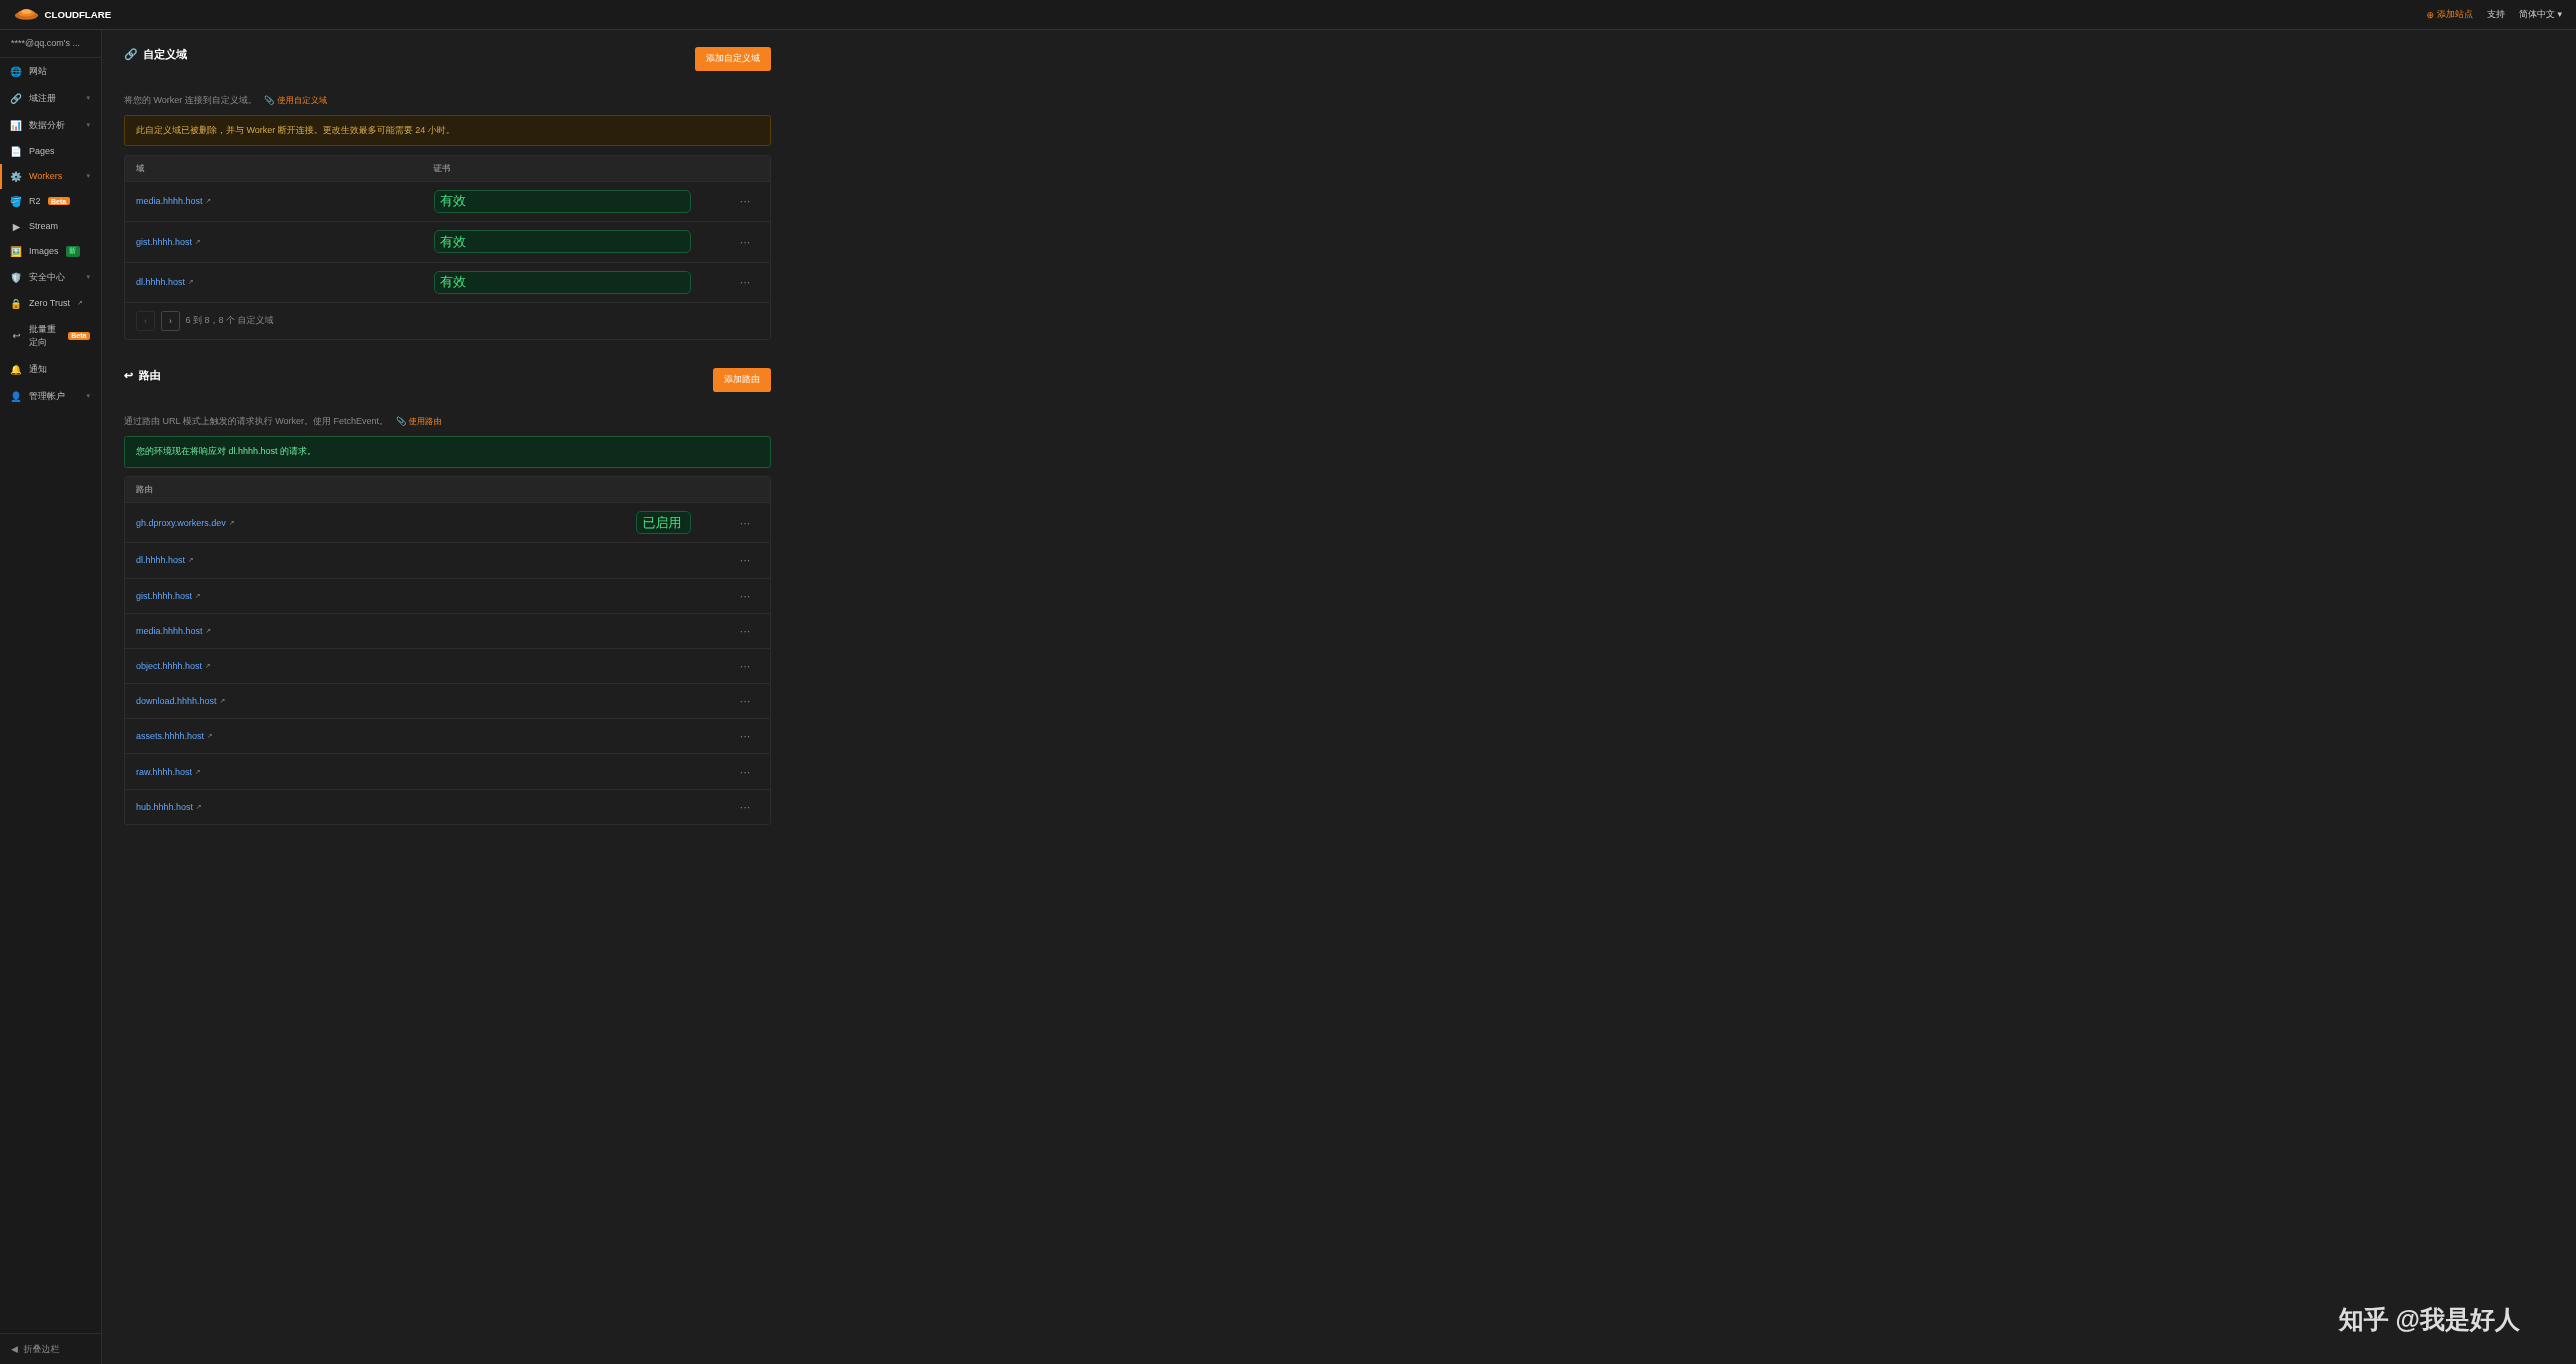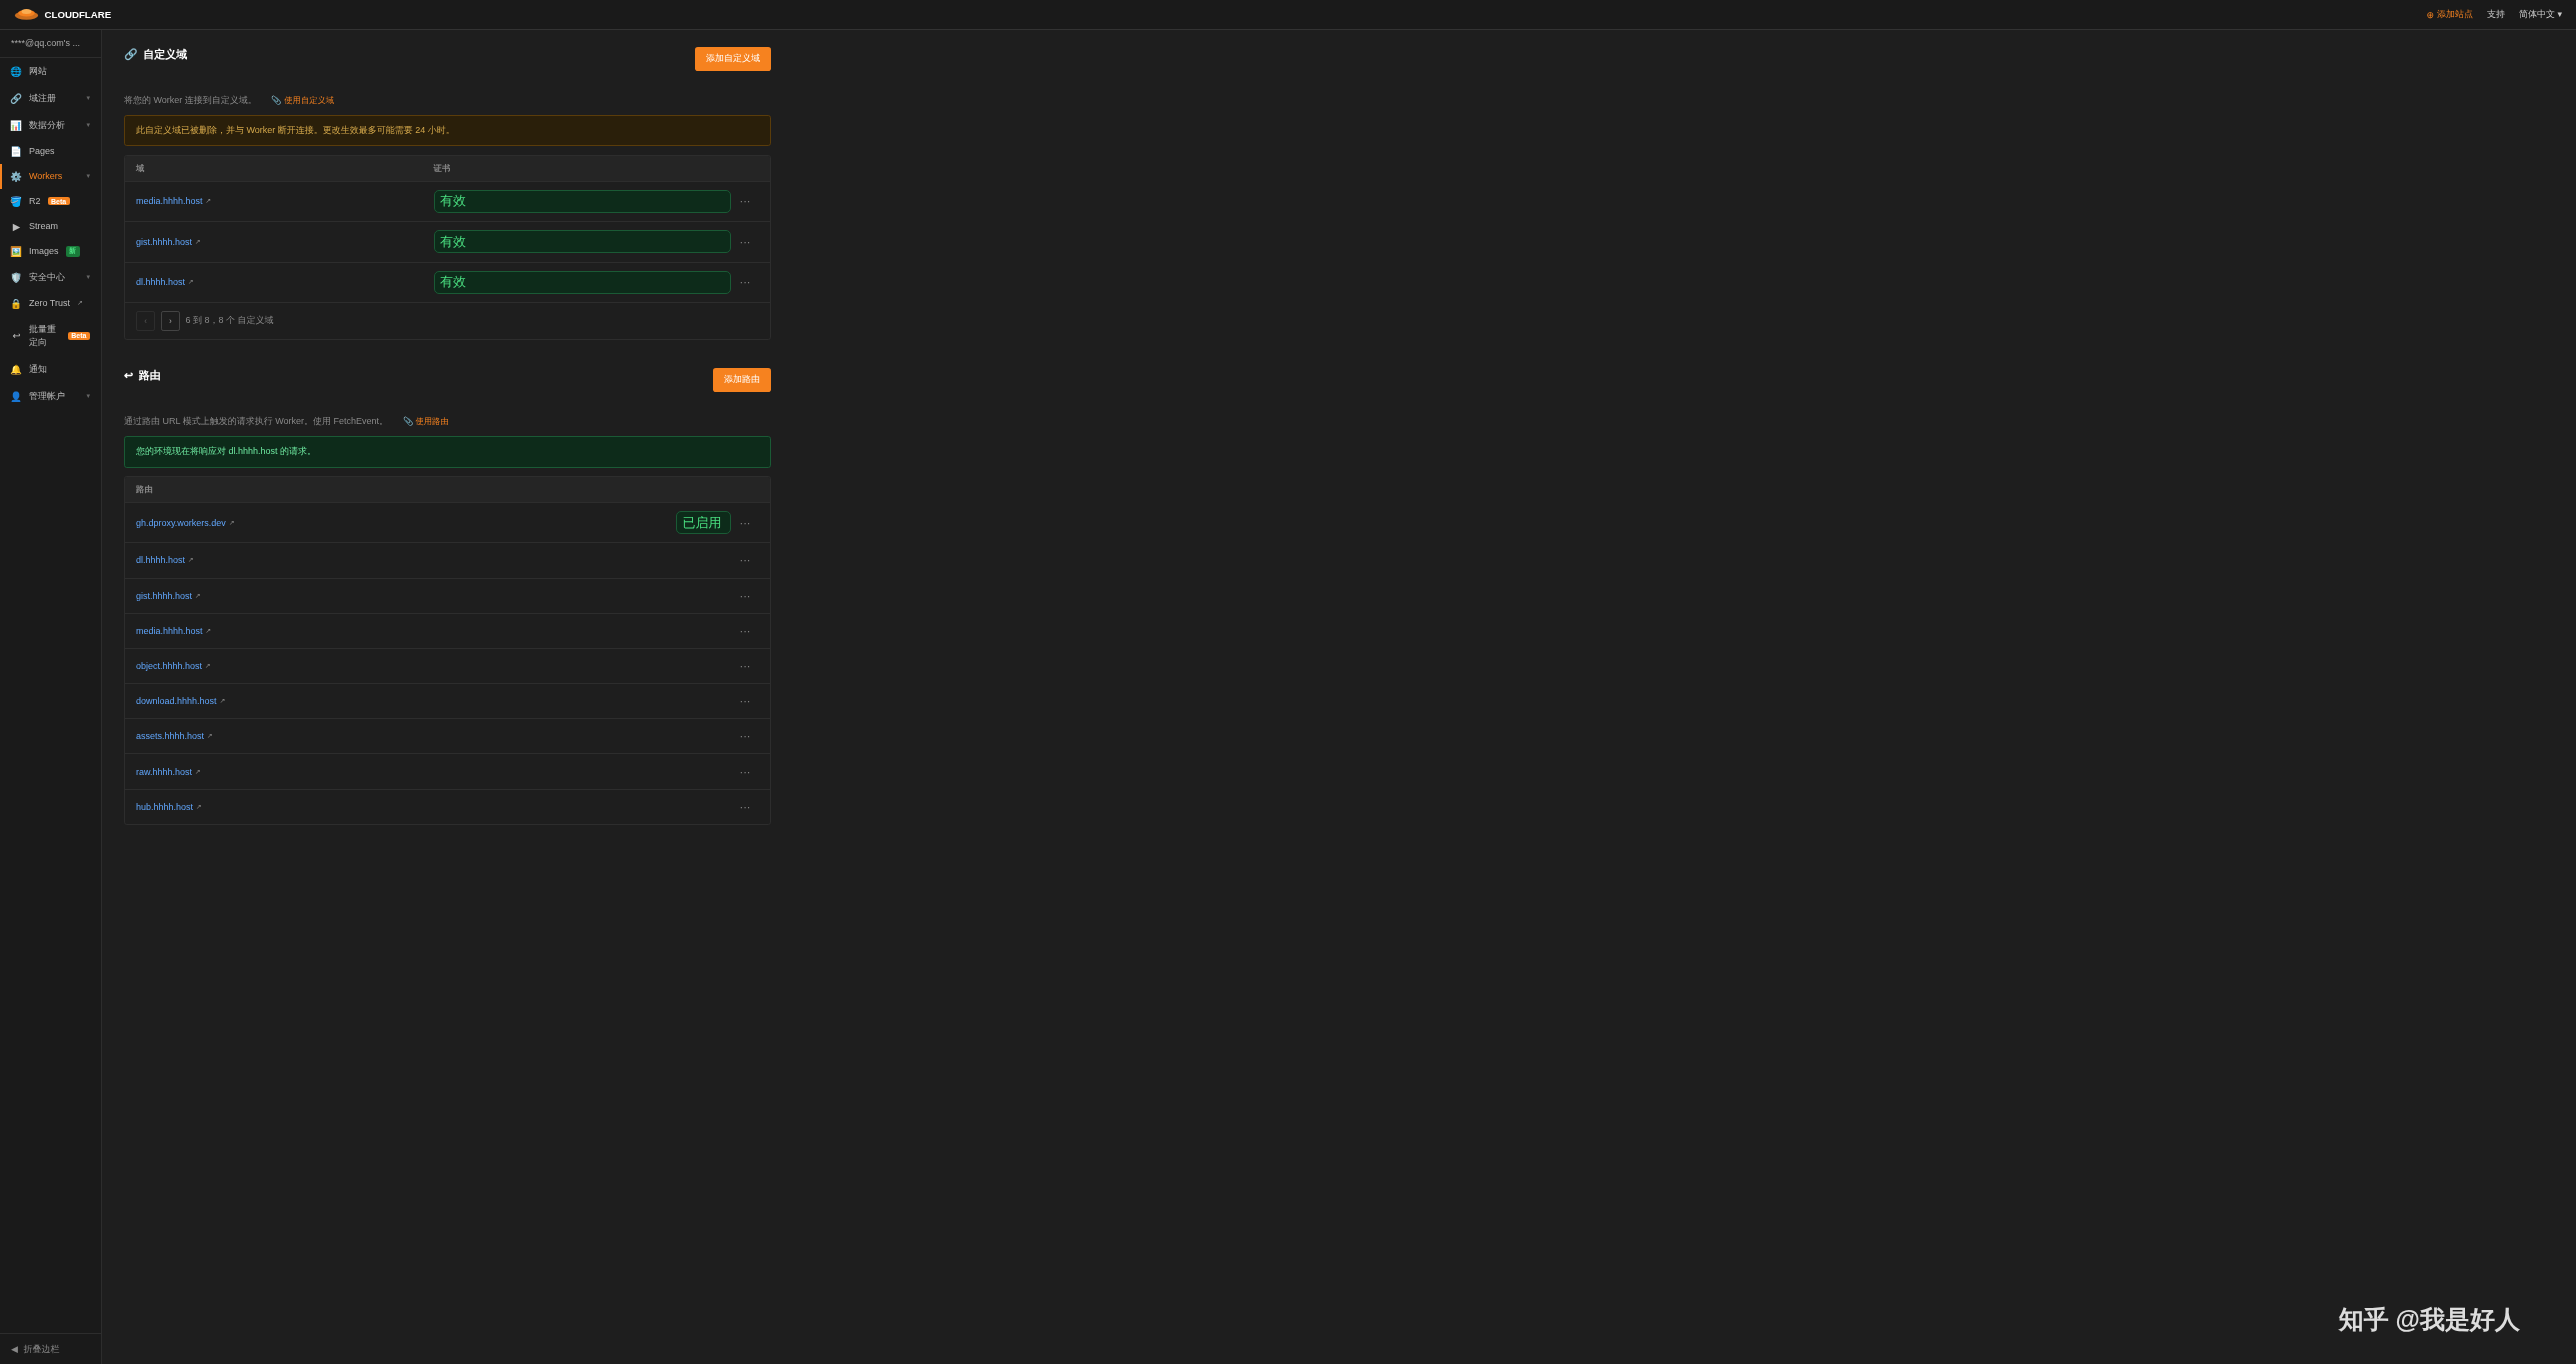--- a/index.html
+++ b/index.html
@@ -186,21 +186,21 @@
       font-size: 11px;
       color: #fff;
       font-weight: 600;
       margin-bottom: 2.8px;
     }
     .section-desc {
       font-size: 9px;
       color: #888;
       display: flex;
       align-items: center;
-      gap: 15px;
+      gap: 8px;
       margin-top: 32px;
     }
     .section-desc a {
       color: #f6821f;
       text-decoration: none;
       font-size: 8.3px;
       display: flex;
       align-items: center;
       gap: 2.1px;
     }
@@ -254,20 +254,21 @@
       letter-spacing: 0.3px;
     }
     .table-header.domains-header { grid-template-columns: 1fr 1fr 28px; }
     .table-header.routes-header { grid-template-columns: 1fr 55px 28px; }
     .table-row {
       display: grid;
       padding: 8.3px 11px;
       align-items: center;
       border-top: 0.7px solid #2d2d2d;
       font-size: 9px;
+      gap: 40px;
     }
     .table-row.domains-row { grid-template-columns: 1fr 1fr 28px; }
     .table-row.routes-row { grid-template-columns: 1fr 55px 28px; }
     .link-cell {
       color: #60a5fa;
       text-decoration: none;
       display: flex;
       align-items: center;
       gap: 2.8px;
     }

